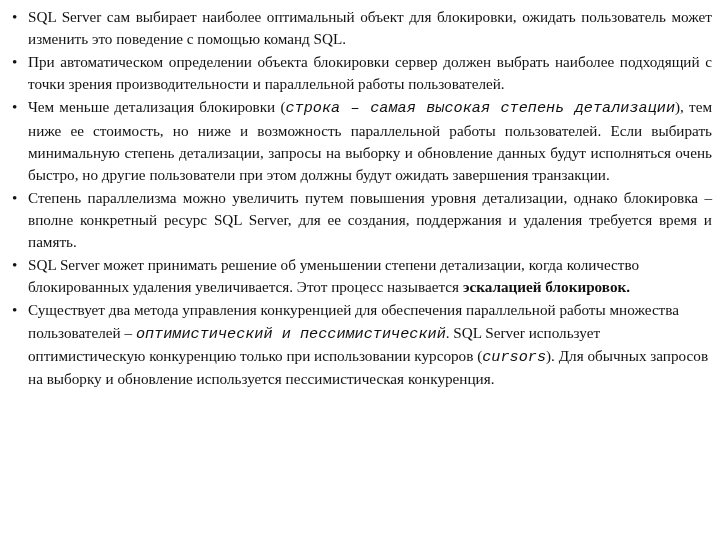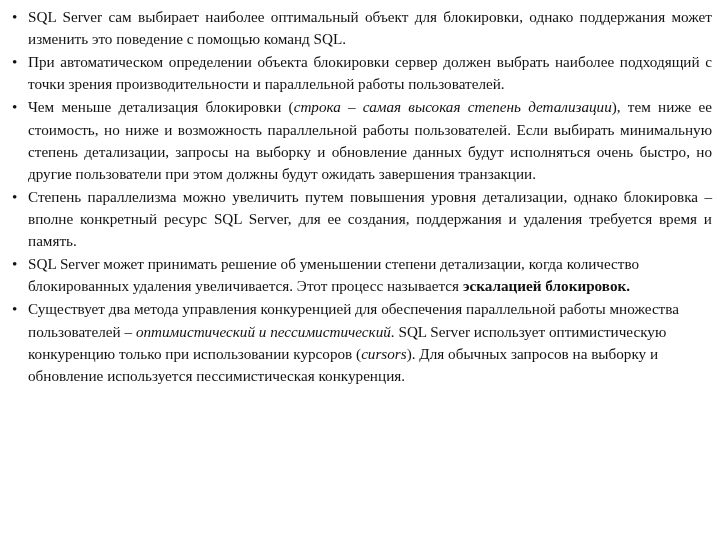--- a/index.html
+++ b/index.html
@@ -59,34 +59,35 @@
     line-height: 1.455;
     color: #111111;
   }
 
   .bullet-text {
     display: block;
   }
 
   em.it {
     font-style: italic;
+    font-family: Liberation Mono, monospace;
   }
 
   strong.bd {
     font-weight: bold;
   }
 </style>
 </head>
 <body>
 
 <div class="slide">
   <ul class="bullet-list" id="bullet-list">
       <li class="bullet-item">
         <span class="bullet-marker">•</span>
-        <span class="bullet-text"><span>SQL Server сам выбирает наиболее оптимальный объект для блокировки, однако поддержания может изменить это поведение с помощью команд SQL.</span></span>
+        <span class="bullet-text"><span>SQL Server сам выбирает наиболее оптимальный объект для блокировки, ожидать пользователь может изменить это поведение с помощью команд SQL.</span></span>
       </li>
       <li class="bullet-item">
         <span class="bullet-marker">•</span>
         <span class="bullet-text"><span>При автоматическом определении объекта блокировки сервер должен выбрать наиболее подходящий с точки зрения производительности и параллельной работы пользователей.</span></span>
       </li>
       <li class="bullet-item">
         <span class="bullet-marker">•</span>
         <span class="bullet-text"><span>Чем меньше детализация блокировки (</span><em class="it">строка – самая высокая степень детализации</em><span>), тем ниже ее стоимость, но ниже и возможность параллельной работы пользователей. Если выбирать минимальную степень детализации, запросы на выборку и обновление данных будут исполняться очень быстро, но другие пользователи при этом должны будут ожидать завершения транзакции.</span></span>
       </li>
       <li class="bullet-item">

